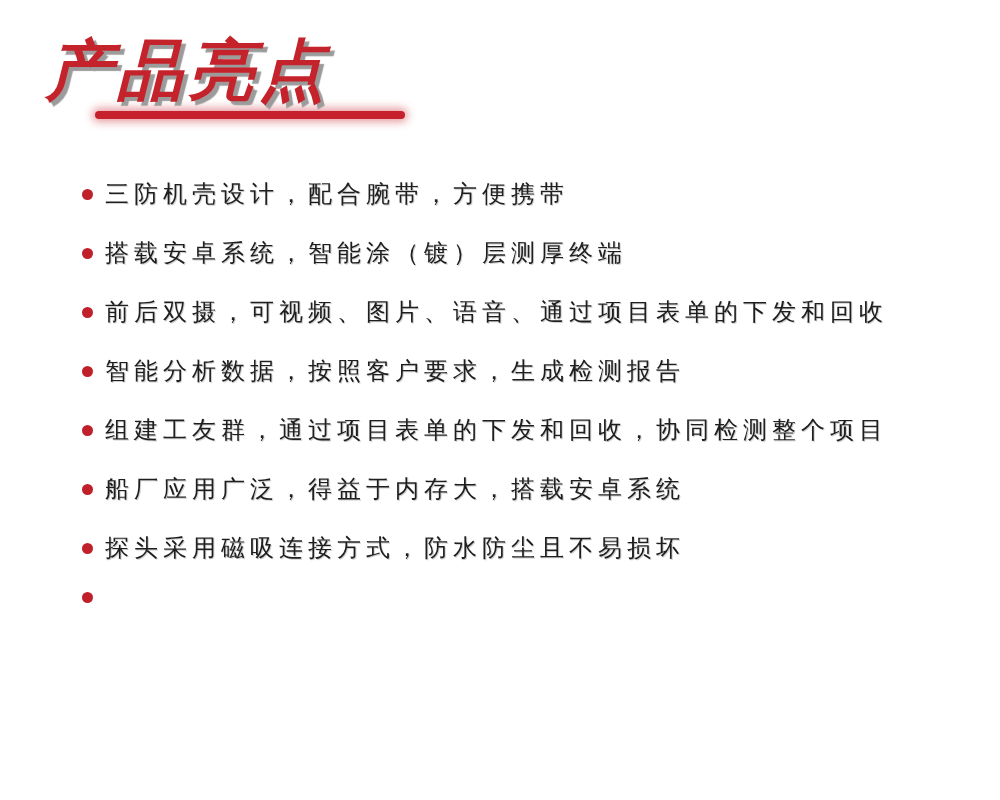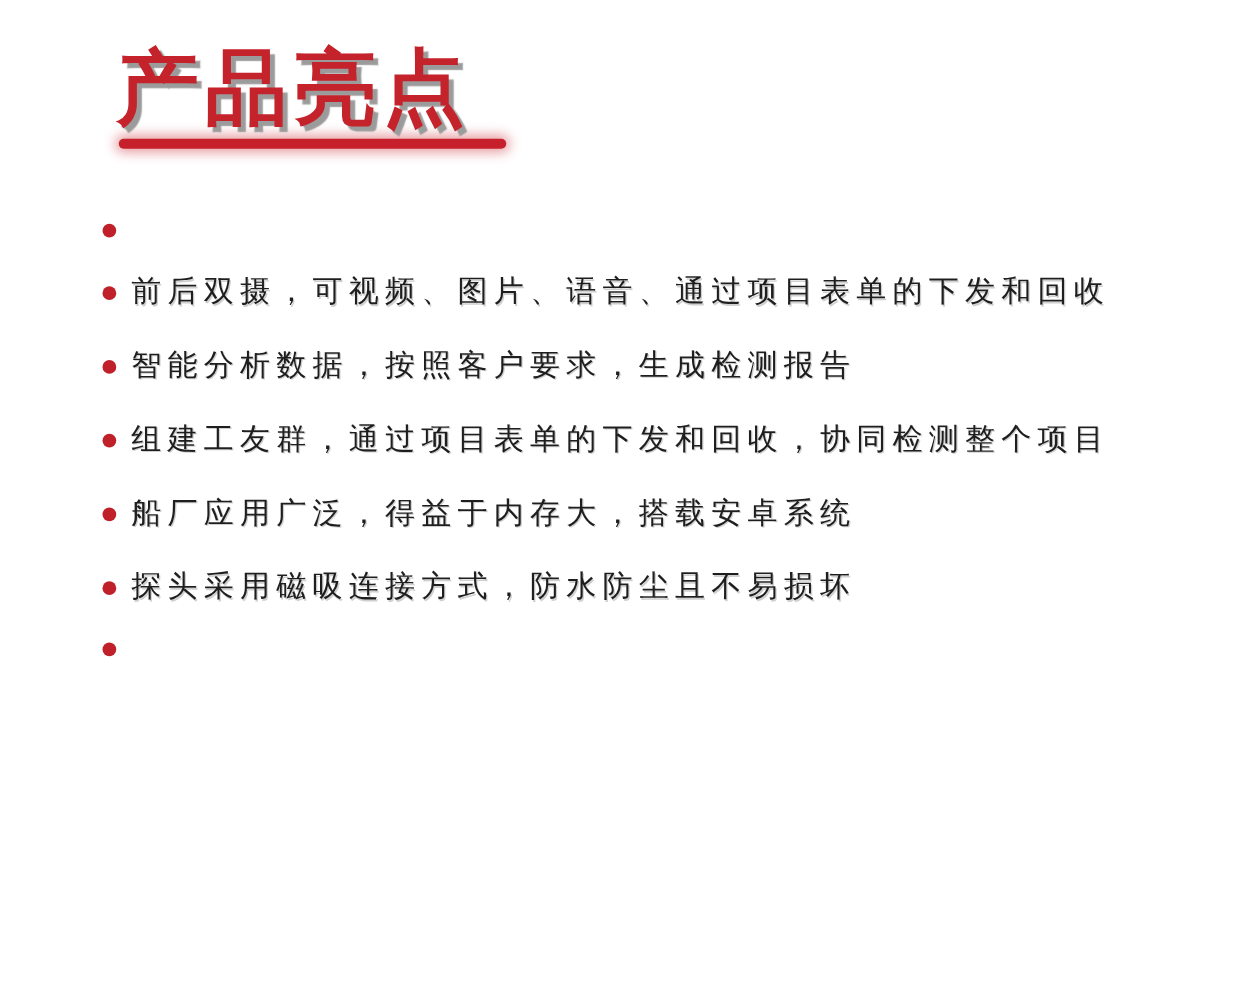--- a/index.html
+++ b/index.html
@@ -11,21 +11,22 @@
     overflow: hidden;
     font-family: "Liberation Sans", "DejaVu Sans", sans-serif;
   }
   .page {
     position: relative;
     width: 1000px;
     height: 800px;
     background: #ffffff;
   }
   .title-block {
-    margin: 36px 0 0 93px;
+    margin: 36px 0 0 46px;
+    font-style: italic;
   }
   .page-title {
     display: inline-block;
     font-size: 66px;
     font-weight: 900;
     line-height: 1.05;
     color: #c5232b;
     letter-spacing: 5px;
     text-shadow: 4px 4px 1px #9b9b9b;
     white-space: nowrap;
@@ -72,20 +73,25 @@
 <div class="page">
 
   <div class="title-block">
     <div class="page-title">产品亮点</div>
   </div>
   <div class="title-underline"></div>
 
   <ul class="highlight-list">
     <li class="highlight-item">
       <span class="bullet"></span>
+      <span class="highlight-text">三防机壳设计，配合腕带，方便携带</span>
+    </li>
+    <li class="highlight-item">
+      <span class="bullet"></span>
+      <span class="highlight-text">搭载安卓系统，智能涂（镀）层测厚终端</span>
     </li>
     <li class="highlight-item">
       <span class="bullet"></span>
       <span class="highlight-text">前后双摄，可视频、图片、语音、通过项目表单的下发和回收</span>
     </li>
     <li class="highlight-item">
       <span class="bullet"></span>
       <span class="highlight-text">智能分析数据，按照客户要求，生成检测报告</span>
     </li>
     <li class="highlight-item">

